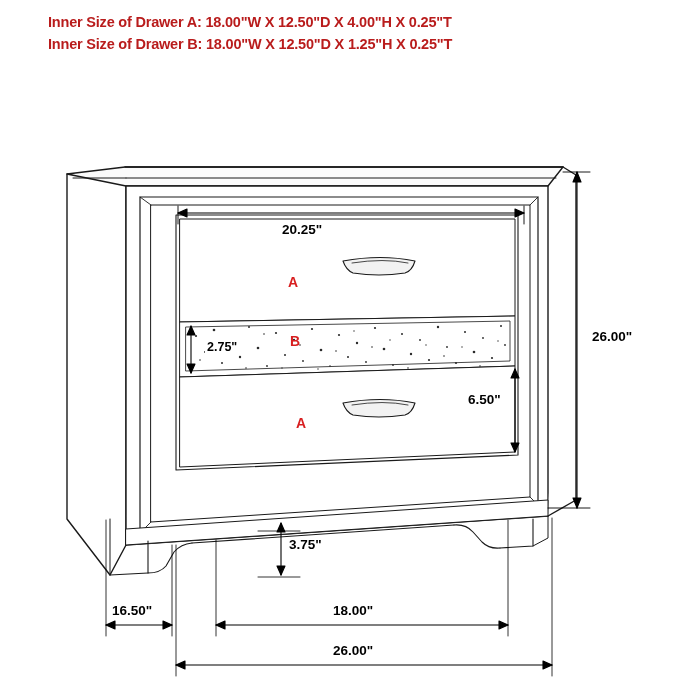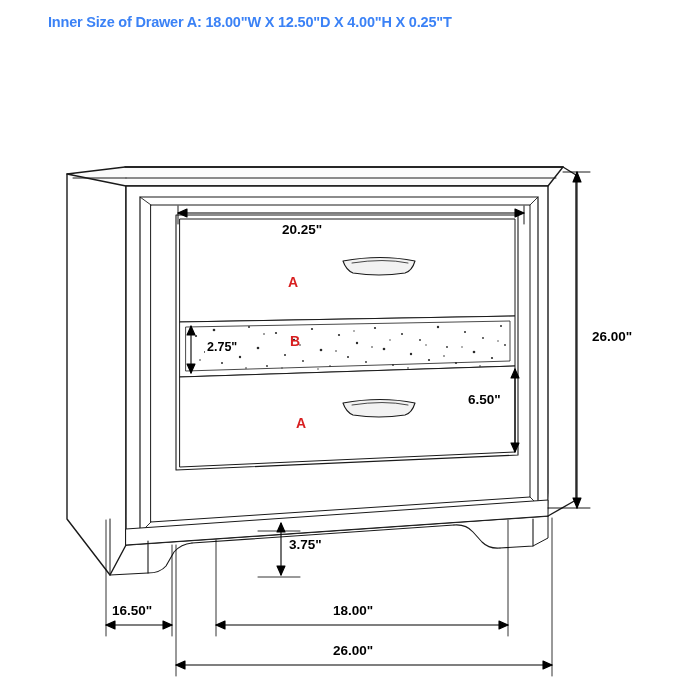--- a/index.html
+++ b/index.html
@@ -17,21 +17,21 @@
   #stage {
     position: relative;
     width: 700px;
     height: 700px;
   }
   .hdr {
     position: absolute;
     left: 48px;
     font-size: 14.5px;
     font-weight: bold;
-    color: #3b82f6;
+    color: #b91c1c;
     white-space: nowrap;
     letter-spacing: -0.2px;
   }
   #hdr1 { top: 14px; }
   #hdr2 { top: 36px; }
 
   svg.diagram {
     position: absolute;
     left: 0;
     top: 0;
@@ -54,20 +54,21 @@
     background: #ffffff;
     padding: 0 2px;
   }
 </style>
 </head>
 <body>
 
 <div id="stage">
 
   <div class="hdr" id="hdr1">Inner Size of Drawer A: 18.00"W X 12.50"D X 4.00"H X 0.25"T</div>
+  <div class="hdr" id="hdr2">Inner Size of Drawer B: 18.00"W X 12.50"D X 1.25"H X 0.25"T</div>
 
   <svg class="diagram" viewBox="0 0 700 700">
     <g fill="none" stroke="#1a1a1a" stroke-width="1.4" stroke-linejoin="round" stroke-linecap="round">
 
       <path d="M67,174 L126,174 L126,545 L110,575 L67,519 Z" fill="#ffffff"></path>
 
       <path d="M67,174 L125,167 L563,167 L548,186 L126,186 Z" fill="#fbfbfb"></path>
 
       <path d="M126,186 L548,186 L548,516 L126,545 Z" fill="#ffffff"></path>
 

